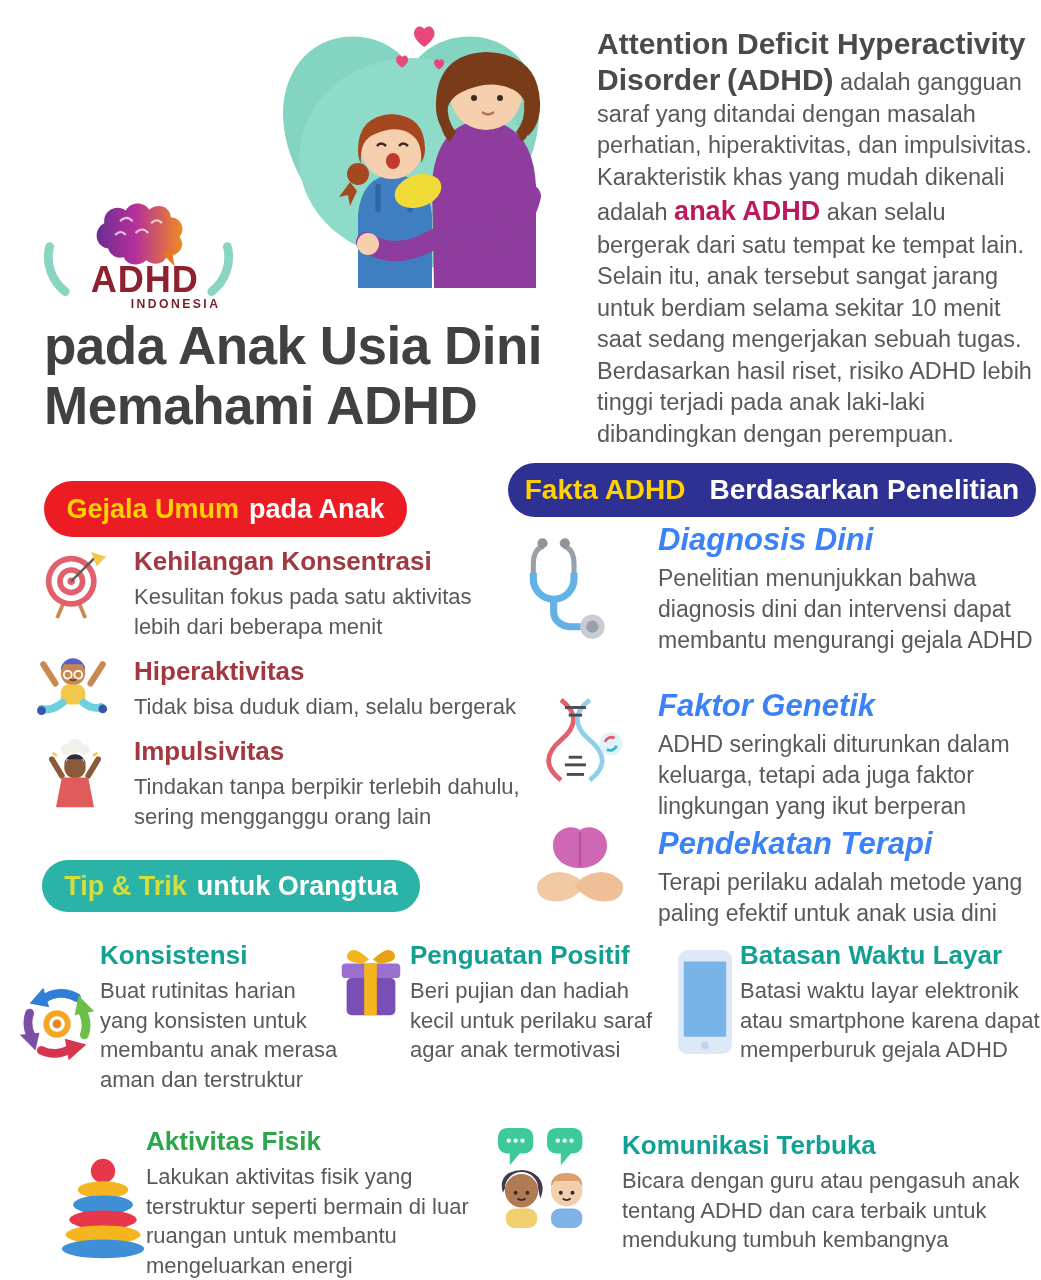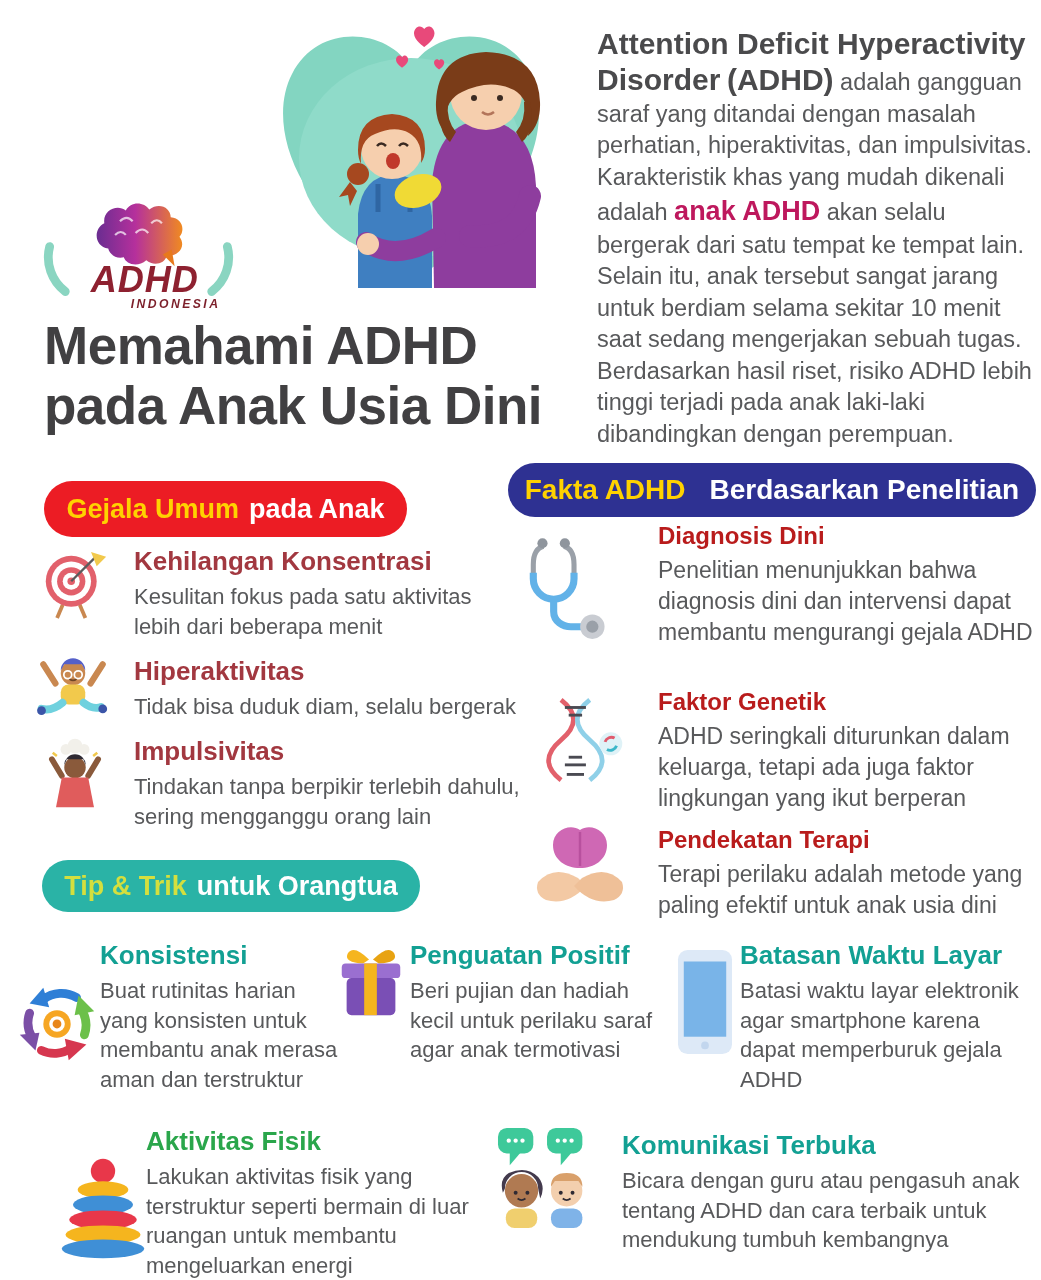--- a/index.html
+++ b/index.html
@@ -18,32 +18,32 @@
   
   .intro{color:#58595b;font-size:23.5px;line-height:1.34;}
   .intro-head{font-weight:bold;font-size:30px;line-height:1.18;color:#4a4a4c;}
   .intro-bold{font-weight:bold;font-size:27px;color:#be185d;}
   
   .main-title{font-weight:bold;font-size:53px;line-height:1.14;color:#414042;letter-spacing:-0.5px;}
   
   .item-title{font-weight:bold;font-size:26px;margin-bottom:5px;}
   .item-body{font-size:22px;line-height:1.35;color:#58595b;}
   .g-title{color:#a23840;}
-  .f-title{color:#b91c1c;font-size:24px;}
+  .f-title{color:#3b82f6;font-size:31px;font-style:italic;}
   .f-body{font-size:23px;}
   .t-title{color:#12a093;}
   .t-title.green{color:#2aa64b;}
   svg{display:block;}
 </style>
 </head>
 <body>
 
 <div class="page">
 
-  <div class="abs" style="left:36px;top:190px;font-style:italic;">
+  <div class="abs" style="left:36px;top:190px;">
     <svg viewBox="0 0 210 126" width="205" height="123">
       <defs>
         <linearGradient id="braingrad" x1="0" y1="0" x2="1" y2="0">
           <stop offset="0" stop-color="#6a2d91"></stop>
             <stop offset="0.45" stop-color="#b5309c"></stop>
             <stop offset="1" stop-color="#f08a21"></stop>
         </linearGradient>
       </defs>
       <path d="M14 58 a44 44 0 0 0 16 46" fill="none" stroke="#8ad5c1" stroke-width="9" stroke-linecap="round"></path>
       <path d="M196 58 a44 44 0 0 1 -16 46" fill="none" stroke="#8ad5c1" stroke-width="9" stroke-linecap="round"></path>
@@ -90,22 +90,22 @@
 
   <div class="abs intro" style="left:597px;top:26px;width:436px;">
     <span class="intro-head">Attention Deficit Hyperactivity Disorder</span>
     <span class="intro-head">(ADHD)</span>
     <span>adalah gangguan saraf yang ditandai dengan masalah perhatian, hiperaktivitas, dan impulsivitas. Karakteristik khas yang mudah dikenali adalah</span>
     <span class="intro-bold">anak ADHD</span>
     <span>akan selalu bergerak dari satu tempat ke tempat lain. Selain itu, anak tersebut sangat jarang untuk berdiam selama sekitar 10 menit saat sedang mengerjakan sebuah tugas. Berdasarkan hasil riset, risiko ADHD lebih tinggi terjadi pada anak laki-laki dibandingkan dengan perempuan.</span>
   </div>
 
   <div class="abs main-title" style="left:44px;top:316px;">
+    <div>pada Anak Usia Dini</div>
     <div>Memahami ADHD</div>
-    <div>pada Anak Usia Dini</div>
   </div>
 
   <div class="pill pill-red" style="left:44px;top:481px;width:363px;height:56px;">
     <span class="hl">Gejala Umum</span>
     <span class="rest">pada Anak</span>
   </div>
 
   <div class="abs" style="left:42px;top:550px;">
     <svg viewBox="0 0 70 76" width="66" height="72">
       <line x1="22" y1="58" x2="16" y2="72" stroke="#c98850" stroke-width="4"></line>
@@ -258,21 +258,21 @@
 
   <div class="abs" style="left:676px;top:948px;">
     <svg viewBox="0 0 60 112" width="58" height="108">
       <rect x="2" y="2" width="56" height="108" rx="10" fill="#dde9f7"></rect>
       <rect x="8" y="14" width="44" height="78" fill="#79b4e8"></rect>
       <circle cx="30" cy="101" r="4" fill="#c2d6ee"></circle>
     </svg>
   </div>
   <div class="abs" style="left:740px;top:940px;width:300px;">
     <div class="item-title t-title">Batasan Waktu Layar</div>
-    <div class="item-body">Batasi waktu layar elektronik agar smartphone karena dapat memperburuk gejala ADHD</div>
+    <div class="item-body">Batasi waktu layar elektronik atau smartphone karena dapat memperburuk gejala ADHD</div>
   </div>
 
   <div class="abs" style="left:56px;top:1156px;">
     <svg viewBox="0 0 100 112" width="94" height="105">
       <circle cx="50" cy="16" r="13" fill="#e8374a"></circle>
       <ellipse cx="50" cy="36" rx="27" ry="9" fill="#f5b51e"></ellipse>
       <ellipse cx="50" cy="52" rx="32" ry="10" fill="#3f8fd6"></ellipse>
       <ellipse cx="50" cy="68" rx="36" ry="10" fill="#e8374a"></ellipse>
       <ellipse cx="50" cy="84" rx="40" ry="10" fill="#f5b51e"></ellipse>
       <ellipse cx="50" cy="99" rx="44" ry="10" fill="#3f8fd6"></ellipse>

